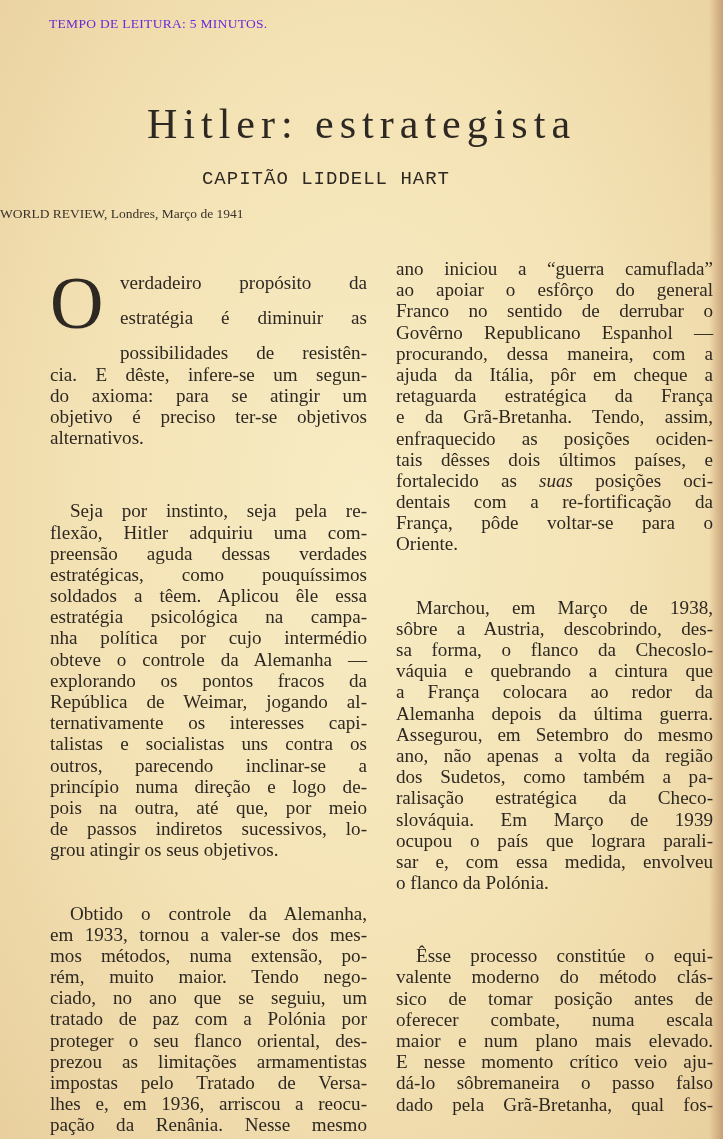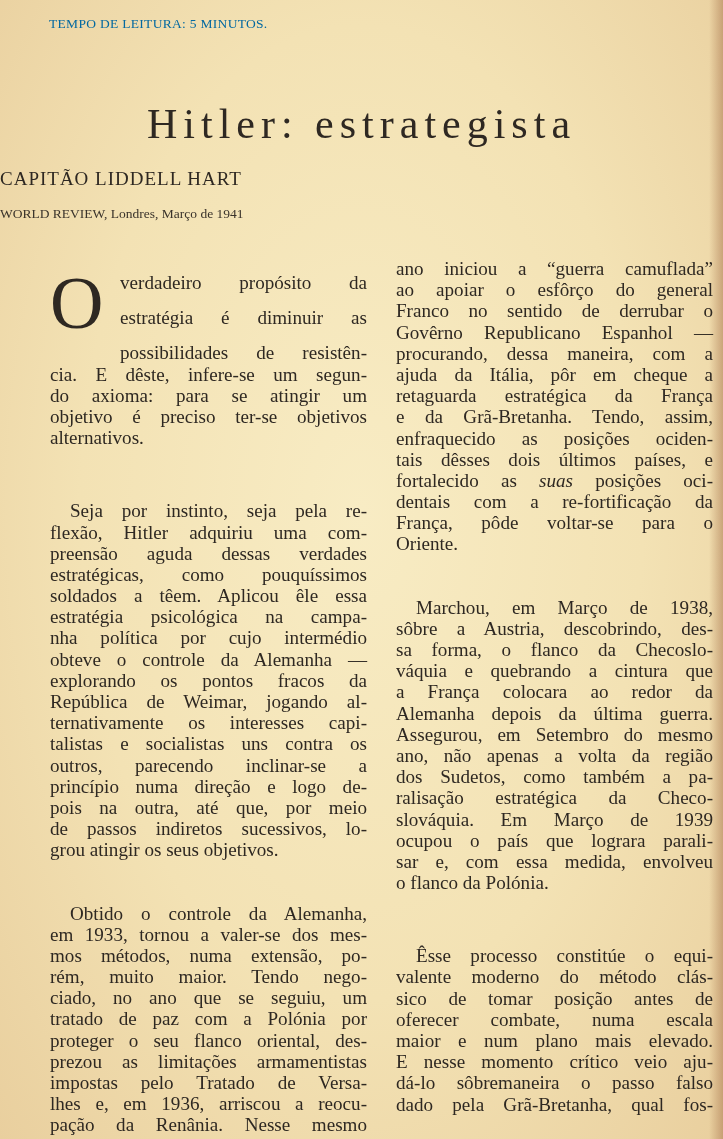--- a/index.html
+++ b/index.html
@@ -8,29 +8,29 @@
     background: radial-gradient(ellipse at 50% 45%, #f8ecc4 0%, #f3e2b4 55%, #e9cf9e 100%);
     font-family: "Liberation Serif", "DejaVu Serif", serif;
     color:#2b2620;
   }
   .edge-right {
     position:absolute; top:0; right:0; width:14px; height:100%;
     background: linear-gradient(to right, rgba(200,160,110,0), rgba(170,120,80,0.55));
   }
   .reading-time {
     position:absolute; left:49px; top:16px;
-    font-size:13.5px; letter-spacing:0.3px; color:#0369a1;
+    font-size:13.5px; letter-spacing:0.3px; color:#6d28d9;
   }
   .title {
     position:absolute; left:0; width:723px; top:100px; text-align:center;
     font-size:42px; letter-spacing:6px; color:#2e2822;
   }
   .author {
-    position:absolute; left:0; width:652px; top:168px; text-align:left;
-    font-family:Liberation Serif, serif;
+    position:absolute; left:0; width:652px; top:168px; text-align:center;
+    font-family:Liberation Mono, monospace;
     font-size:19px; letter-spacing:1px; color:#2e2822;
   }
   .source {
     position:absolute; left:0; width:718px; top:206px; text-align:left;
     font-size:13.5px; color:#3a332b;
   }
   .col {
     position:absolute; top:258px;
     font-size:19.1px; line-height:21.2px; color:#2e2822;
   }

